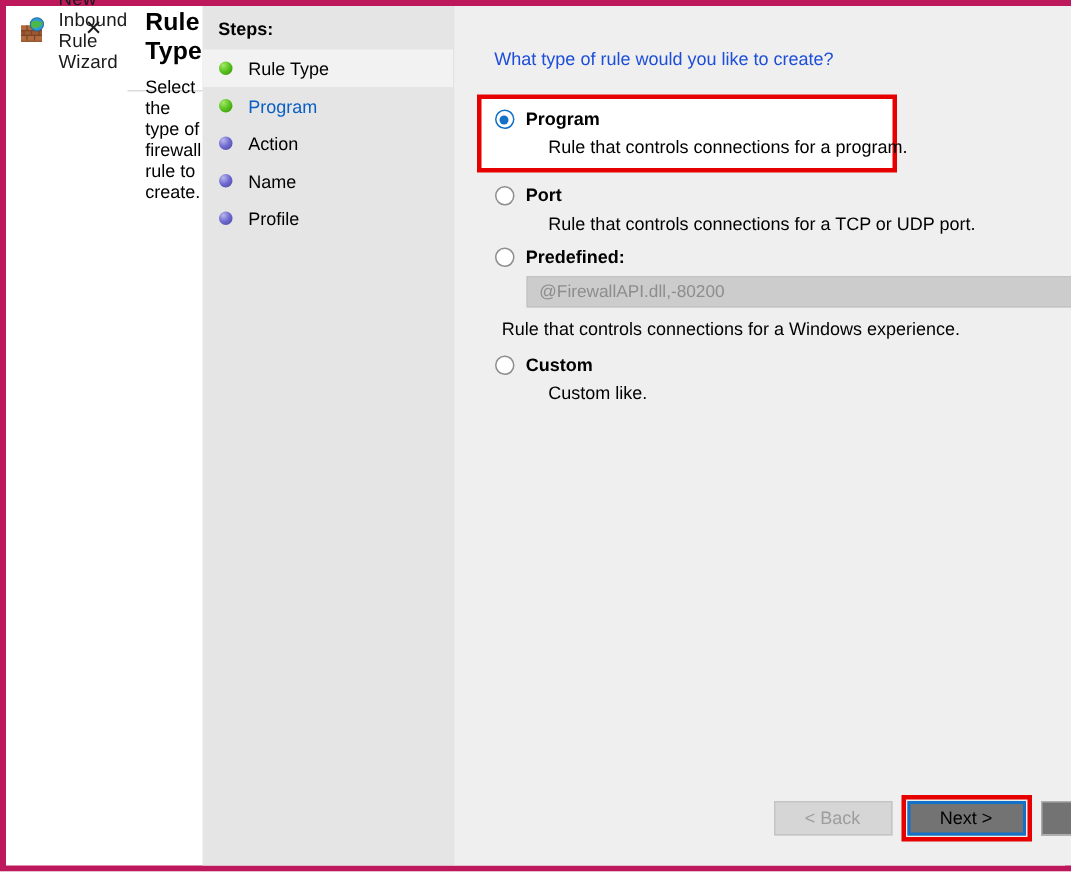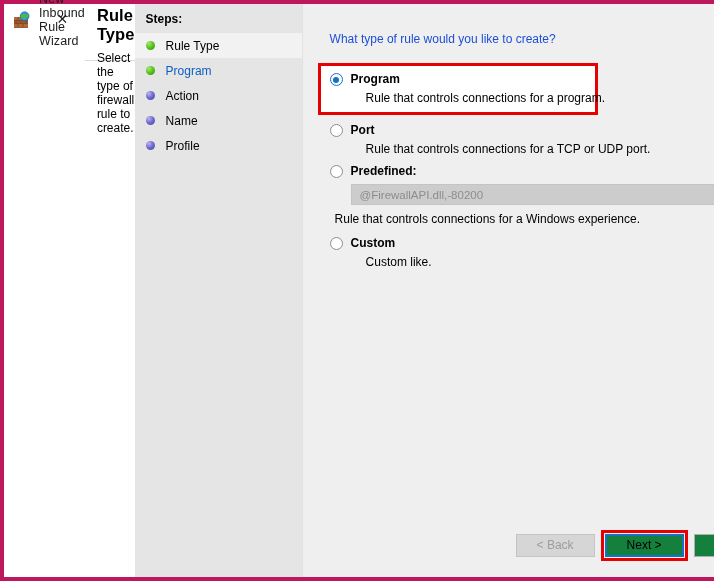--- a/index.html
+++ b/index.html
@@ -279,21 +279,21 @@
     align-items: center;
     justify-content: flex-end;
     padding-right: 15px;
     box-sizing: border-box;
   }
   .btn {
     width: 79px;
     height: 23px;
     box-sizing: border-box;
     border: 1px solid #adadad;
-    background: #15803d;
+    background: #737373;
     font-size: 12px;
     font-family: "Liberation Sans", sans-serif;
     color: #000000;
     display: flex;
     align-items: center;
     justify-content: center;
     margin-left: 10px;
   }
   .btn.disabled {
     color: #9d9d9d;

